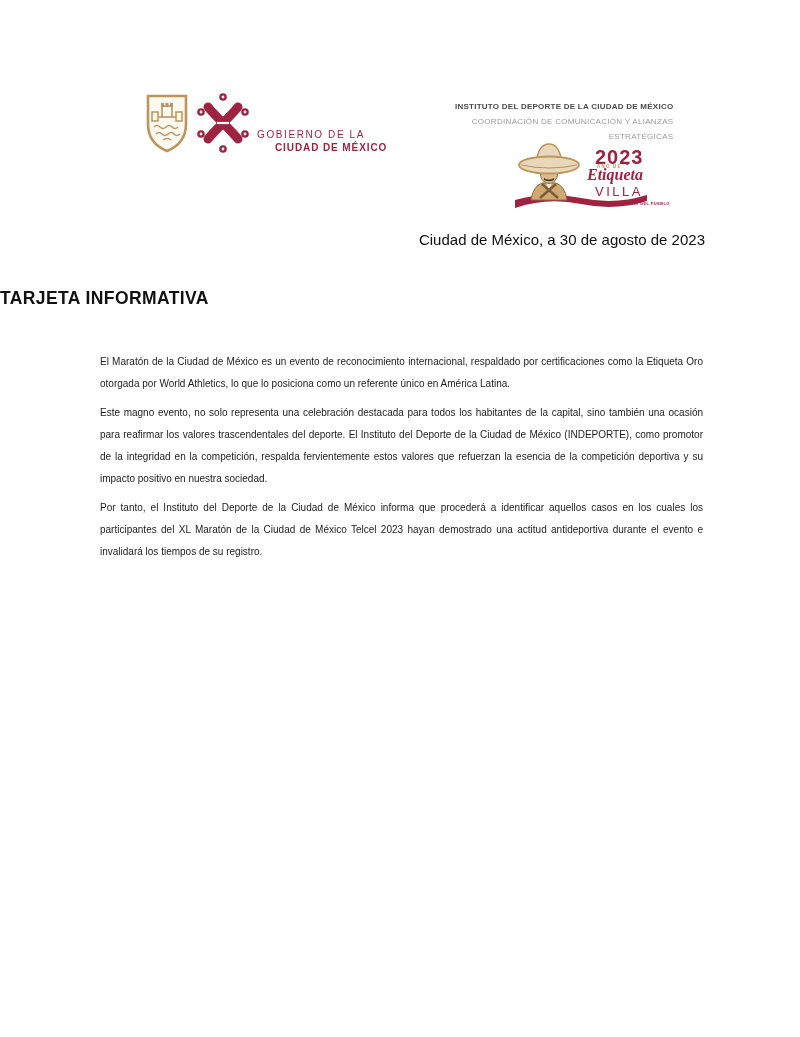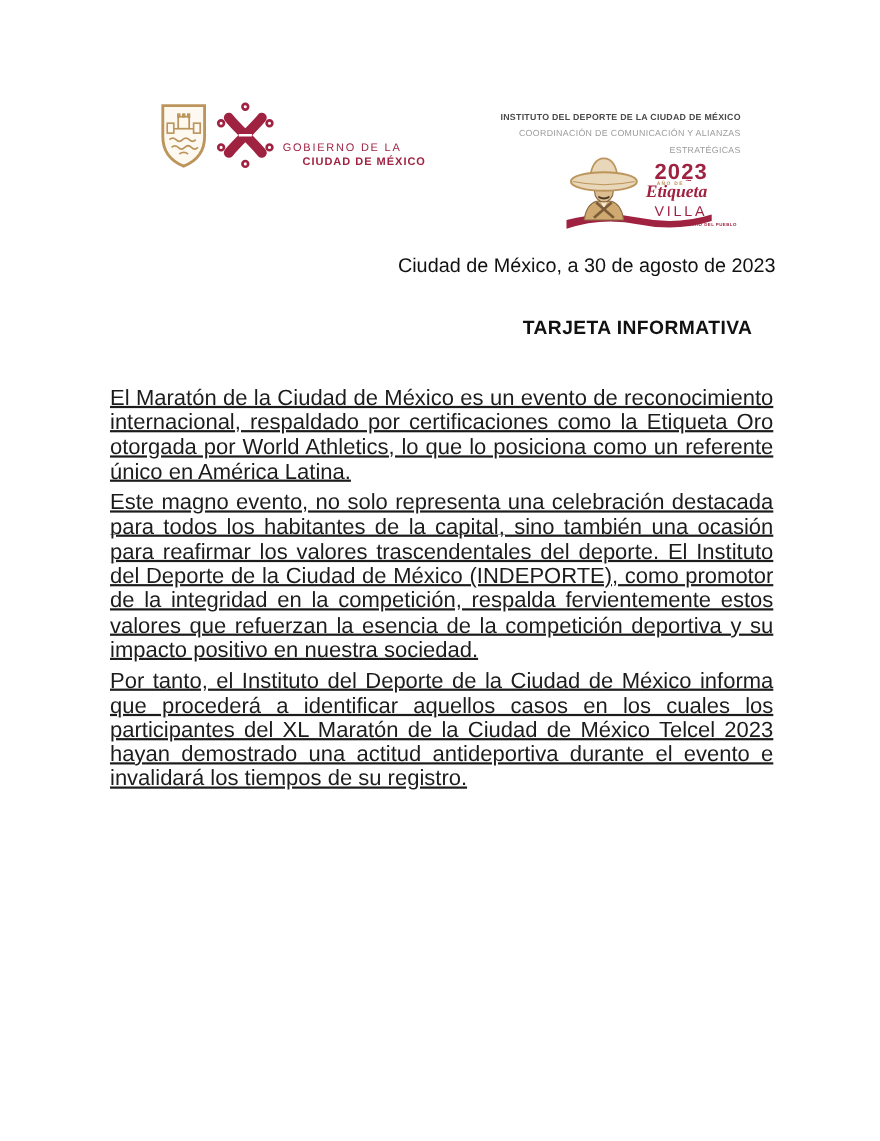--- a/index.html
+++ b/index.html
@@ -25,31 +25,30 @@
   
   .villa{position:absolute;left:513px;top:138px;width:138px;height:74px;}
   .villa-svg{position:absolute;left:0;top:0;width:138px;height:74px;}
   .villa-year{position:absolute;left:82px;top:8px;font-size:20px;font-weight:700;color:#9F2241;letter-spacing:1px;}
   .villa-anode{position:absolute;left:84px;top:26px;font-size:4.5px;color:#BC955C;letter-spacing:1.2px;font-weight:700;}
   .villa-tilde{position:absolute;left:110px;top:21px;font-size:10px;color:#9F2241;}
   .villa-name{position:absolute;left:74px;top:28px;font-size:16px;color:#9F2241;font-family:"Liberation Serif", serif;font-style:italic;font-weight:700;}
   .villa-surname{position:absolute;left:82px;top:46px;font-size:13px;font-weight:400;color:#9F2241;letter-spacing:2.5px;}
   .villa-slogan{position:absolute;left:76px;top:63px;font-size:4px;color:#9F2241;letter-spacing:0.4px;font-weight:700;white-space:nowrap;}
   
-  .dateline{position:absolute;top:231px;right:95px;font-size:18px;color:#111;}
-  .doc-title{position:absolute;top:288px;left:0;width:684px;text-align:right;
+  .dateline{position:absolute;top:231px;right:95px;font-size:15px;color:#111;}
+  .doc-title{position:absolute;top:288px;left:0;width:684px;text-align:left;
     font-size:17.5px;font-weight:700;letter-spacing:0.4px;color:#111;margin:0;}
   .body-text{position:absolute;left:100px;top:351px;width:603px;}
   .body-text p{
     margin:0 0 6px 0;
-    font-size:20px;
+    font-size:10px;
     line-height:22.3px;
     text-align:justify;
     color:#1c1c1c;
-    text-decoration:underline;
   }
 </style>
 </head>
 <body>
 
 <div class="page">
 
   <div class="logo-left">
     <svg class="shield-svg" viewBox="0 0 44 60">
       <path d="M3,2 H41 V30 C41,45 32,53 22,57 C12,53 3,45 3,30 Z" fill="#fdf9f1" stroke="#BC955C" stroke-width="2.6"></path>

